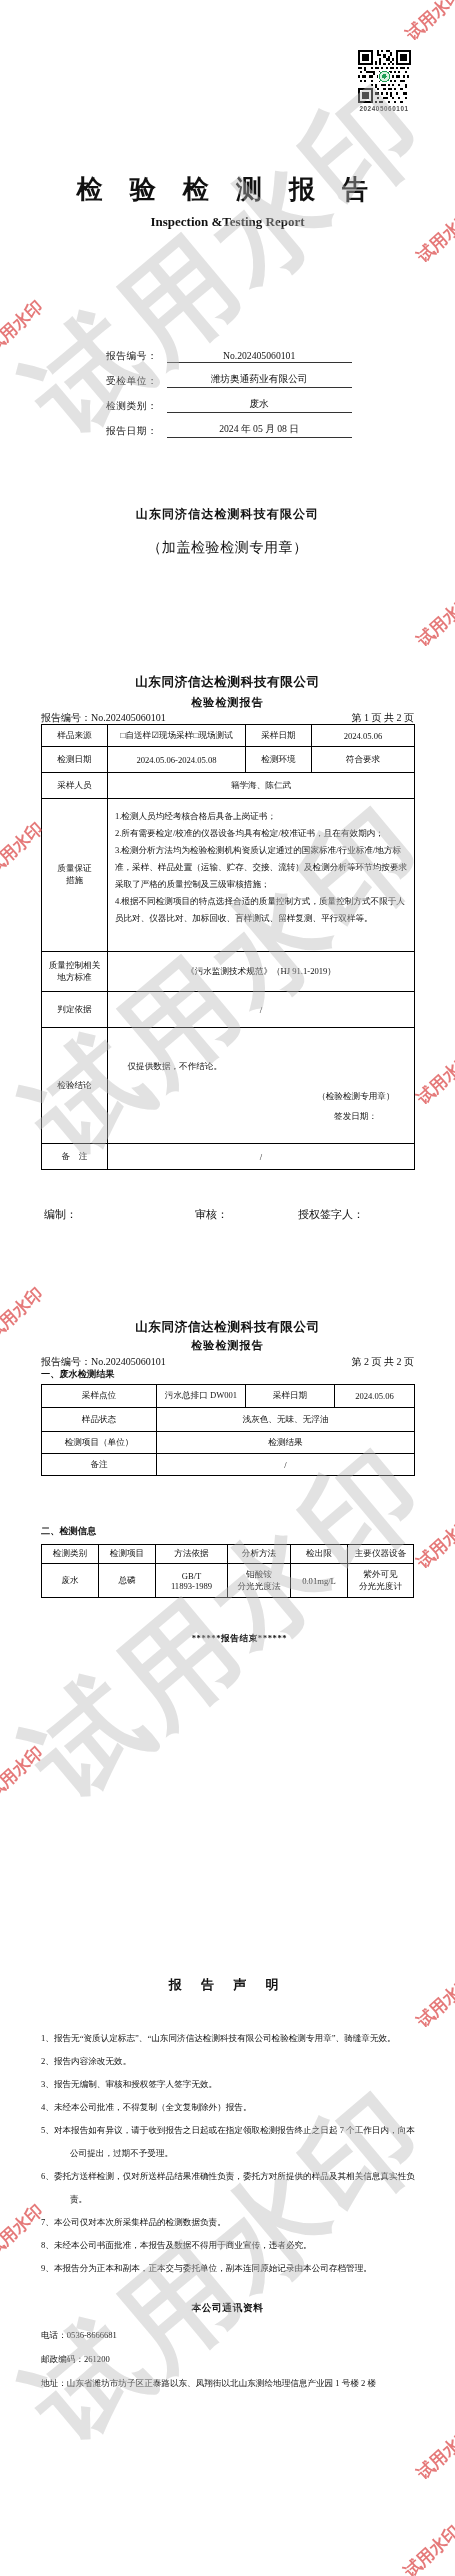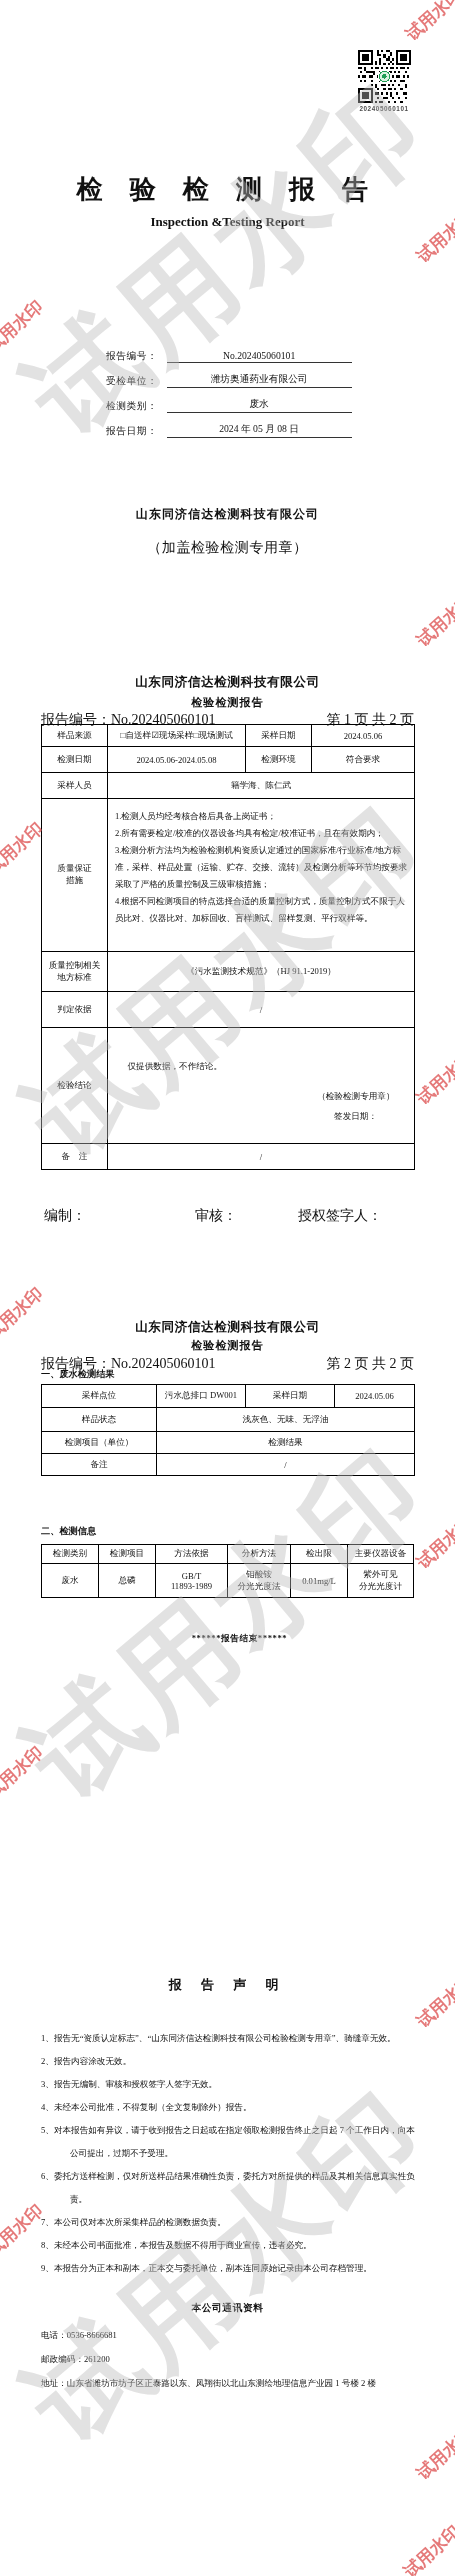--- a/index.html
+++ b/index.html
@@ -39,41 +39,41 @@
     font-size:12px; font-weight:bold; letter-spacing:1.1px; }
   .cover-seal { position:absolute; top:539px; left:0; width:100%; text-align:center;
     font-size:14px; letter-spacing:0.6px; }
 
   
   .hdr-company { position:absolute; left:0; width:100%; text-align:center;
     font-size:12.6px; font-weight:bold; letter-spacing:0.6px; }
   .hdr-doc { position:absolute; left:0; width:100%; text-align:center;
     font-size:11px; font-weight:bold; letter-spacing:1.1px; }
   .hdr-line { position:absolute; left:41px; width:373px; display:flex;
-    justify-content:space-between; font-size:14px; }
+    justify-content:space-between; font-size:10px; }
 
   .section-title { position:absolute; left:41px; font-size:9.2px; font-weight:bold; }
 
   
   table.rpt { position:absolute; left:41px; width:373px; border-collapse:collapse;
     table-layout:fixed; border:1.1px solid #000; font-size:8.6px; }
   table.rpt td { border:0.6px solid #000; text-align:center; vertical-align:middle;
     padding:1.1px 2.3px; overflow:hidden; }
   td.lbl { font-size:8.6px; }
   td.pre { white-space:pre-line; }
 
   .qa-cell { text-align:left !important; vertical-align:top !important; padding:9.2px 5.7px 0 6.9px !important; }
   .qa-item { line-height:17px; margin:0; font-size:8.6px; }
 
   .concl-cell { position:relative; padding:0 !important; }
   .concl-text { position:absolute; top:33px; left:19.5px; font-size:8.6px; }
   .concl-seal { position:absolute; top:63px; right:19.5px; font-size:8.6px; }
   .concl-date { position:absolute; top:83px; right:37px; font-size:8.6px; }
 
-  .sign-row { position:absolute; left:0; top:1207px; width:455px; height:13.8px; font-size:14px; }
+  .sign-row { position:absolute; left:0; top:1207px; width:455px; height:13.8px; font-size:11px; }
   .sign-row span { position:absolute; }
   .sign-prepared { left:44px; } .sign-reviewed { left:195px; } .sign-approved { left:298px; }
 
   .end-note { position:absolute; left:0; width:100%; text-align:center;
     font-size:8.6px; font-weight:bold; letter-spacing:0.6px;margin-left:12px; }
 
   
   .decl-title { position:absolute; top:1976px; left:0; width:100%; text-align:center;
     font-size:13px; font-weight:bold; letter-spacing:8px;font-family:Liberation Serif, serif; }
   .statements { position:absolute; top:2027px; left:41px; width:376px; }

